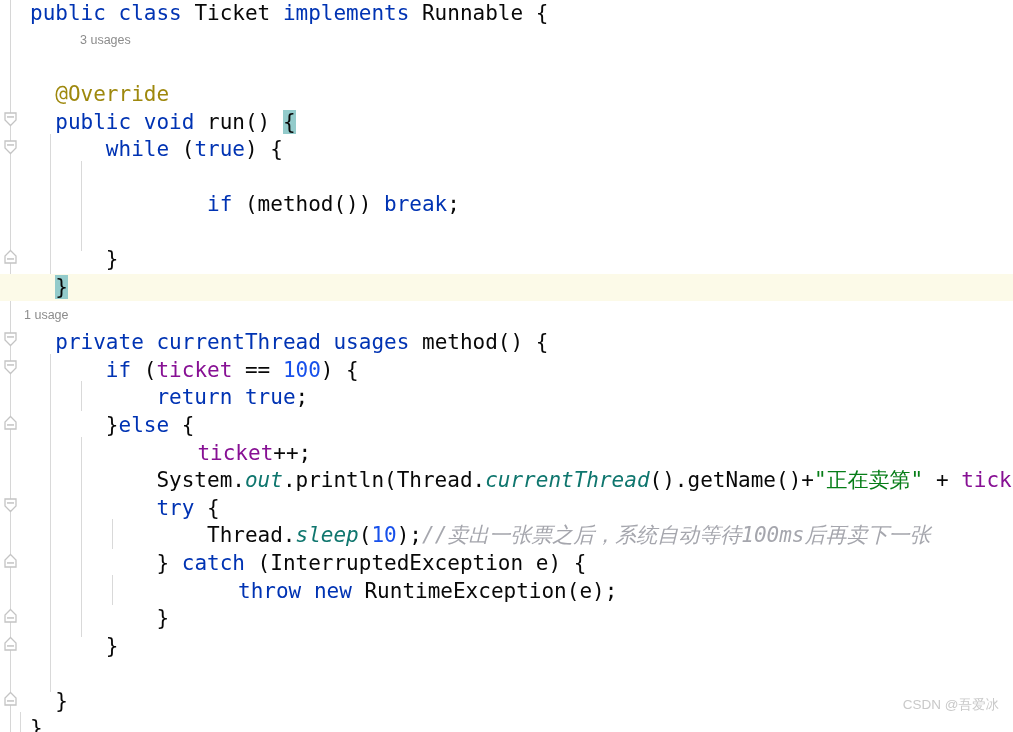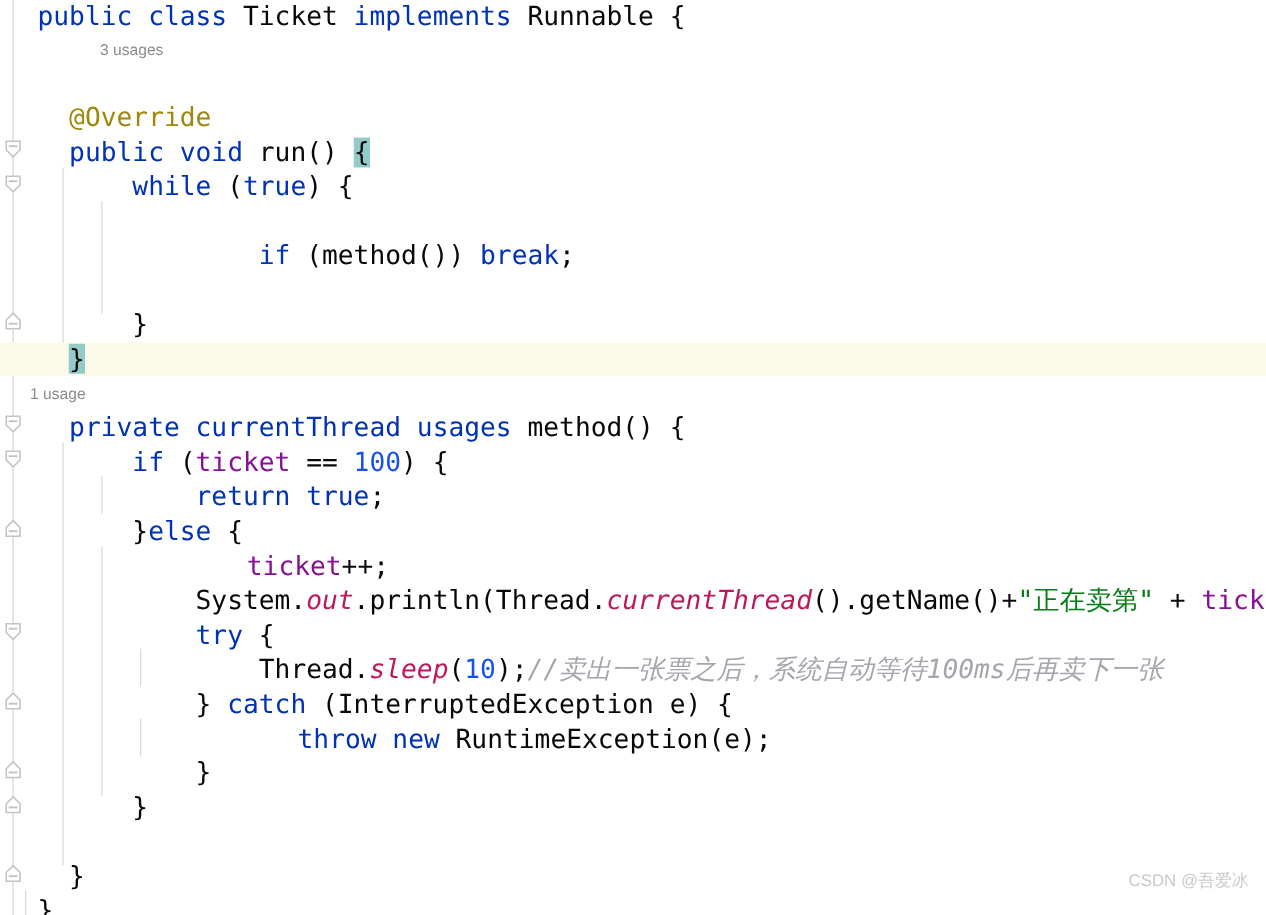--- a/index.html
+++ b/index.html
@@ -92,21 +92,21 @@
   }
 
   
   .kw       { color: #0033b3; }              
   .ident    { color: #080808; }
   .num      { color: #1750eb; }              
   .str      { color: #067d17; }              
   .cmt      { color: #a5a6ad; font-style: italic; }  
   .anno     { color: #9e880d; }              
   .field    { color: #871094; }              
-  .staticf  { color: #be185d; font-style: italic; }  
+  .staticf  { color: #0f766e; font-style: italic; }  
   .method   { color: #080808; }
   .brace-hl { background: #93cbcb; }
 
   
   #watermark {
     position: absolute;
     right: 14px;
     bottom: 18px;
     font-family: "Liberation Sans", sans-serif;
     font-size: 13.5px;

